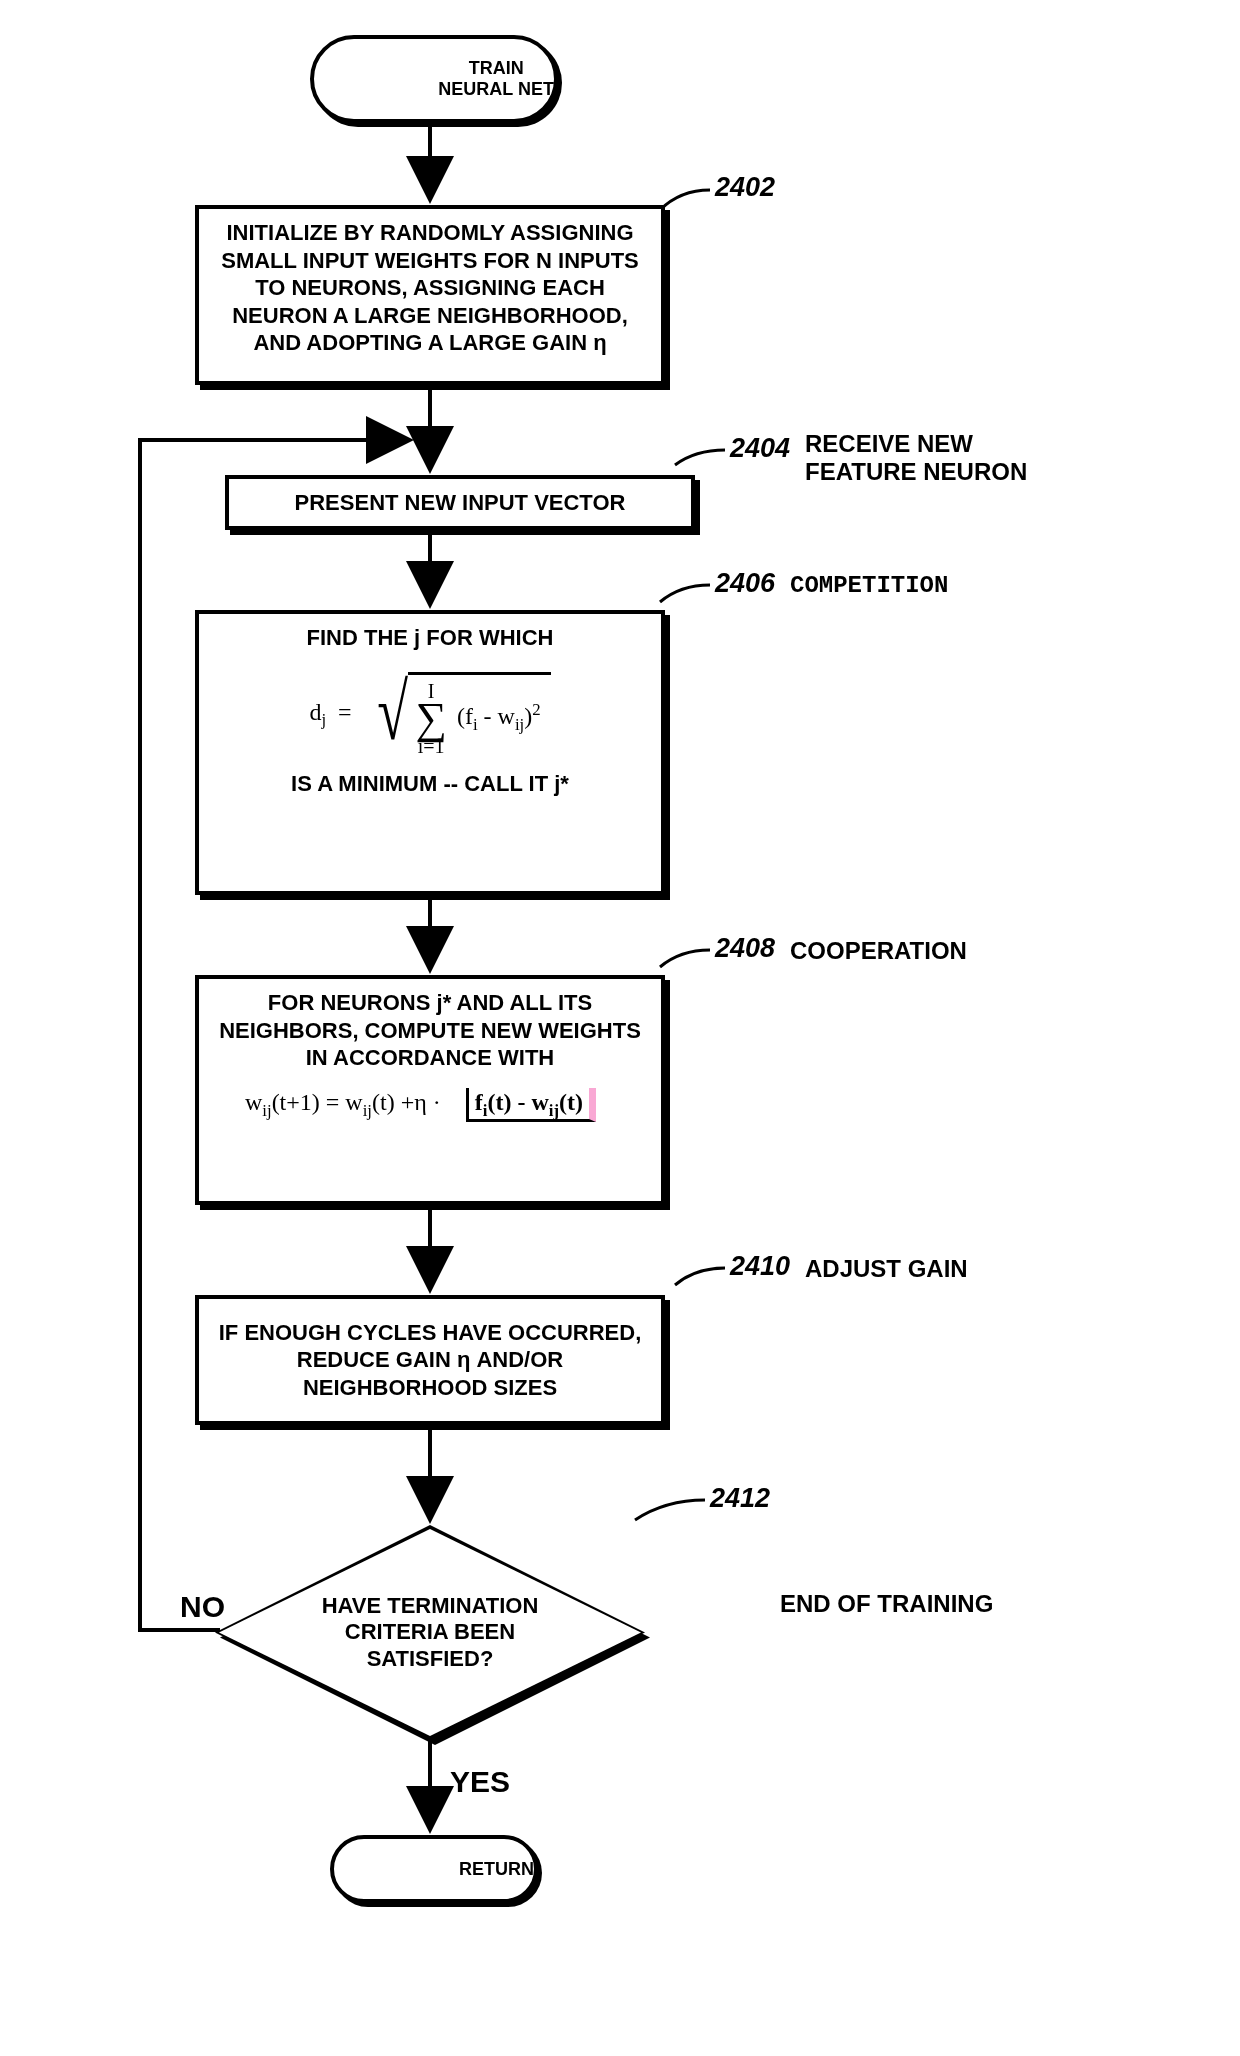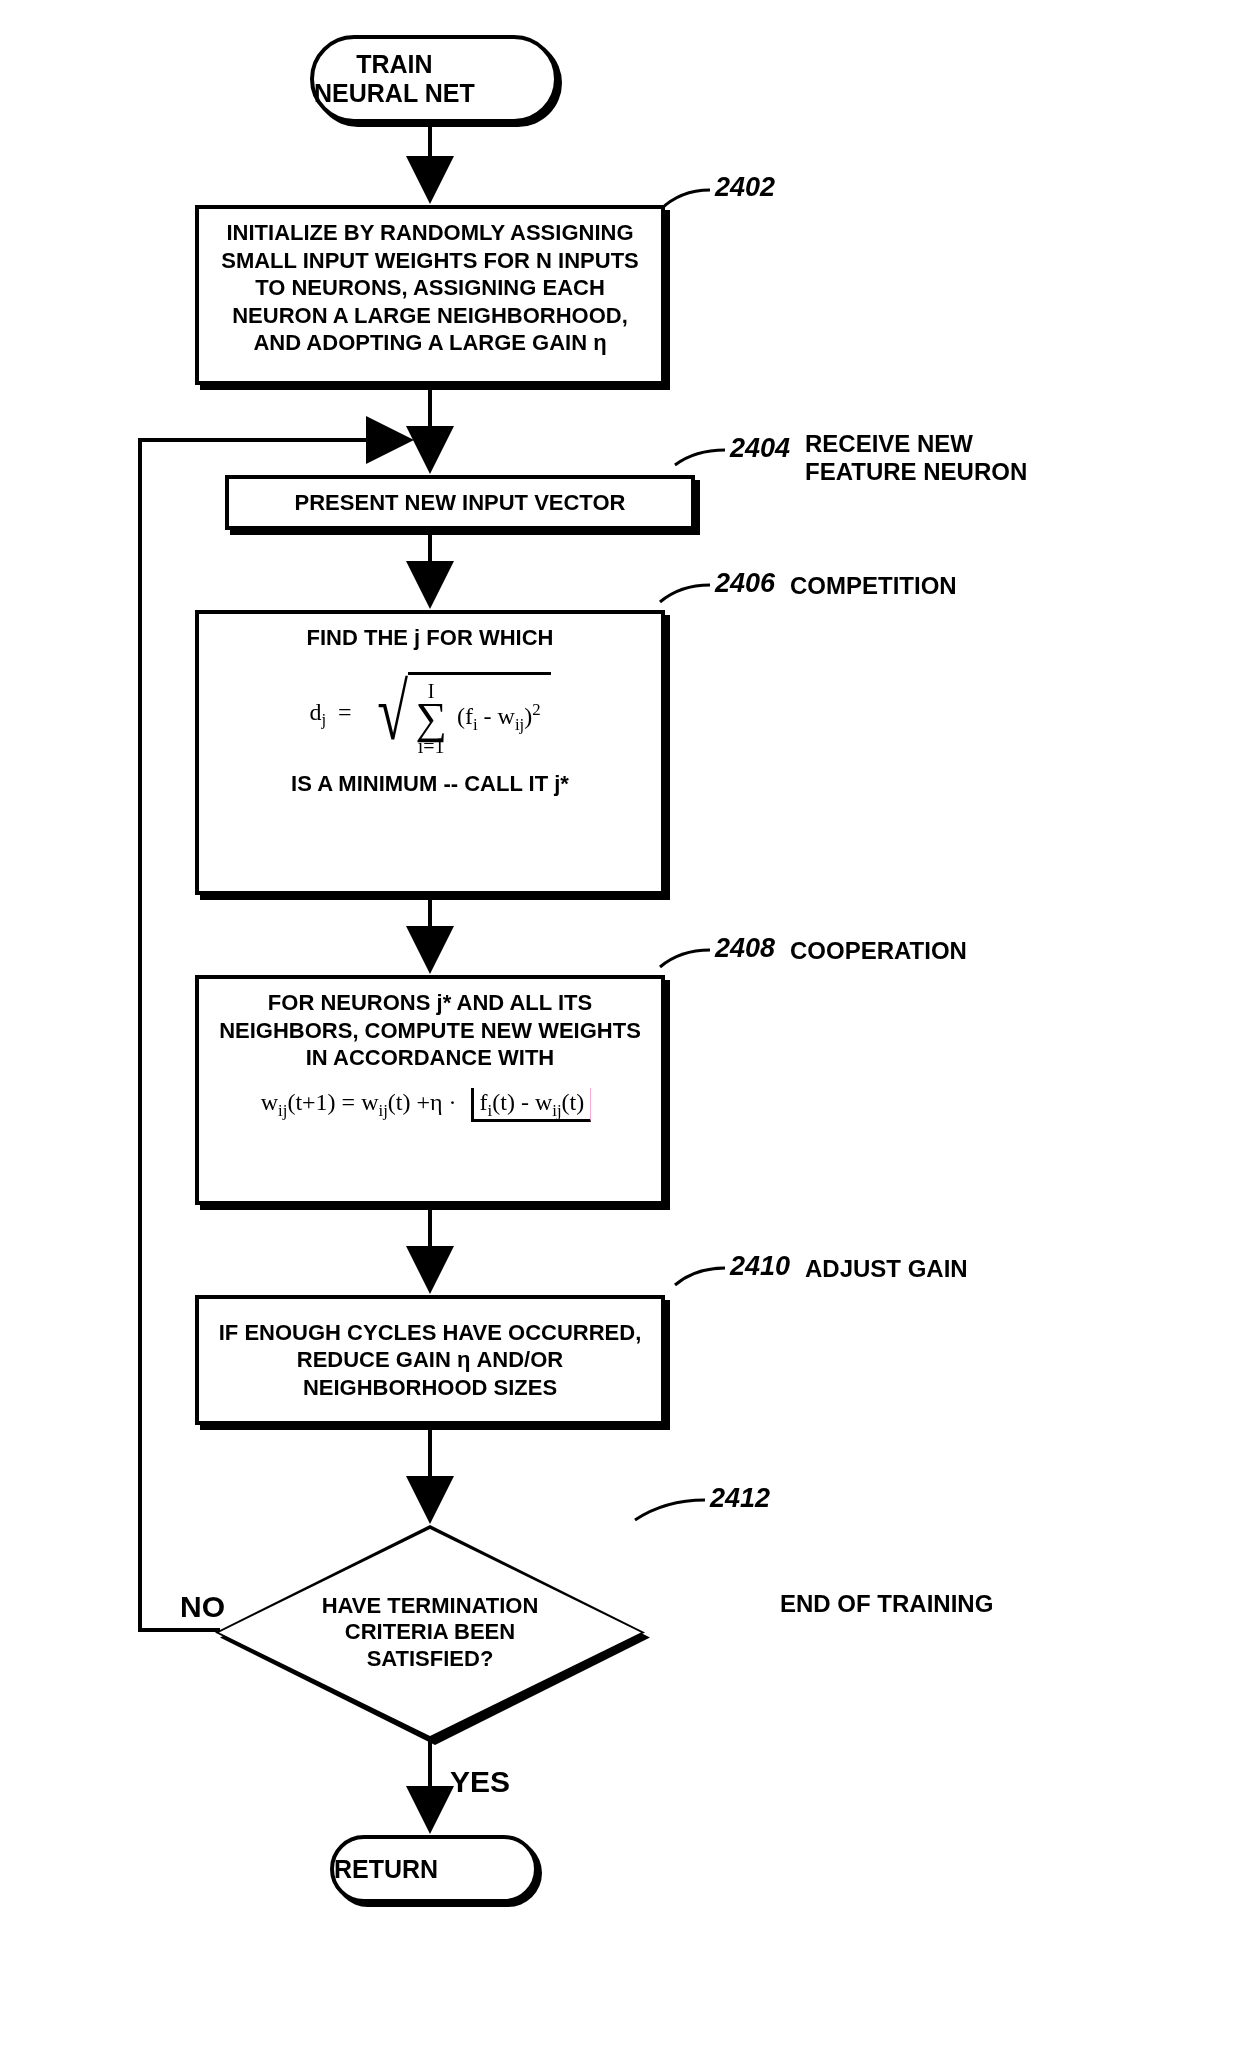--- a/index.html
+++ b/index.html
@@ -15,25 +15,25 @@
     position: relative;
     width: 1000px;
     height: 2020px;
   }
   .terminal {
     position: absolute;
     border: 4px solid #000;
     border-radius: 50px;
     background: #fff;
     text-align: center;
-    font-size: 25px;
+    font-size: 18px;
     line-height: 1.15;
     display: flex;
     align-items: center;
-    justify-content: flex-start;
+    justify-content: flex-end;
     box-shadow: 4px 4px 0 #000;
   }
   .process {
     position: absolute;
     border: 4px solid #000;
     background: #fff;
     text-align: center;
     font-size: 22px;
     line-height: 1.25;
     padding: 10px 14px;
@@ -104,25 +104,26 @@
   .sigma-block {
     display: inline-flex; flex-direction: column; align-items: center;
     vertical-align: middle; margin: 0 4px;
   }
   .sigma-block .top { font-size: 20px; }
   .sigma-block .sig { font-size: 44px; line-height: 0.8; }
   .sigma-block .bot { font-size: 20px; }
   .floor-wrap {
     display: inline-block;
     border-left: 3px solid #000;
-    border-right: 1px solid #f9a8d4;
+    border-right: 7px solid #f9a8d4;
     border-bottom: 3px solid #000;
     padding: 2px 6px 0 6px;
-    margin: 0 8px;
+    margin: 0 19px;
     line-height: 1;
+    font-weight: bold;
   }
 </style>
 </head>
 <body>
 
 <div class="canvas">
 
   <svg class="arrows">
     <defs>
       <marker id="ah" markerWidth="14" markerHeight="14" refX="11" refY="6" orient="auto">
@@ -186,21 +187,21 @@
             <span class="bot">i=1</span>
           </span>
           (<span>f</span><span class="sub">i</span>
           - <span>w</span><span class="sub">ij</span>)<span class="sup">2</span>
         </span>
       </span>
     </div>
     <div>IS A MINIMUM -- CALL IT j*</div>
   </div>
   <div class="callout-num" style="left:595px; top:548px;">2406</div>
-  <div class="callout-desc" style="left:670px; top:552px;">COMPETITION</div>
+  <div class="callout-desc" style="left:670px; top:552px;font-family:Liberation Mono, monospace;">COMPETITION</div>
 
   <div class="process" style="left:75px; top:955px; width:470px; height:230px;">
     <div style="margin-bottom:16px;">FOR NEURONS j* AND ALL ITS NEIGHBORS, COMPUTE NEW WEIGHTS IN ACCORDANCE WITH</div>
     <div class="formula">
       <span>w</span><span class="sub">ij</span><span>(t+1)</span>
       = <span>w</span><span class="sub">ij</span><span>(t)</span>
       <span>+</span><span>η</span>
       <span>·</span>
       <span class="floor-wrap">
         <span>f</span><span class="sub">i</span><span>(t)</span>

